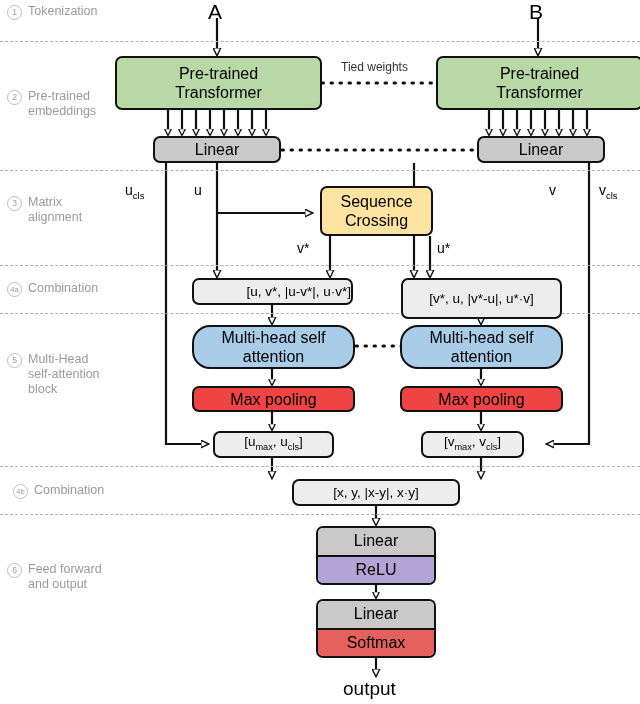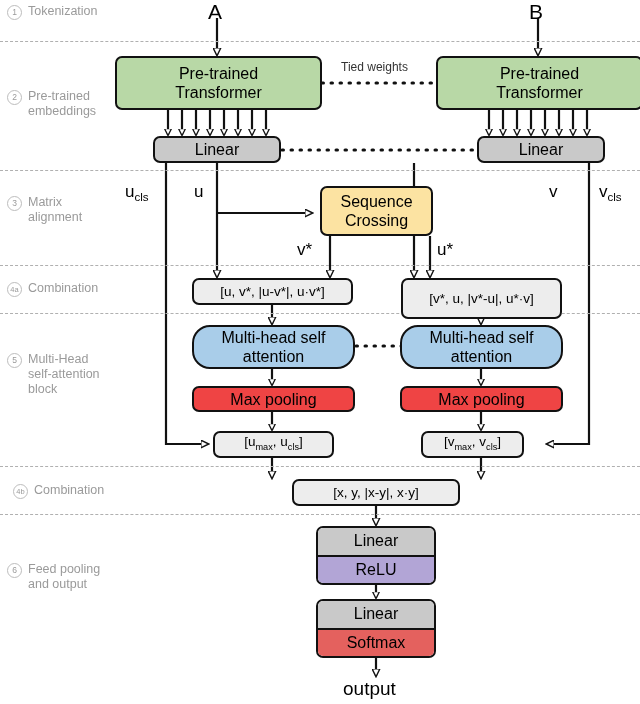--- a/index.html
+++ b/index.html
@@ -61,21 +61,21 @@
   }
   .stack > div + div{border-top:2.2px solid #111;}
 
   
   .txt{
     position:absolute;color:#000;
     font-family:"Liberation Sans",sans-serif;
     white-space:nowrap;
   }
   .txt.big{font-size:21px;}
-  .txt.var{font-size:17px;}
+  .txt.var{font-size:14px;}
   .txt.note{font-size:12px;color:#333;}
   .txt.out{font-size:19px;}
   sub{font-size:.68em;}
 
   
   #wires{position:absolute;left:0;top:0;width:640px;height:704px;pointer-events:none;}
 </style>
 </head>
 <body>
 
@@ -191,21 +191,21 @@
 block</span>
   </div>
 
   <div class="band-label" style="left:13px;top:483px;">
     <span class="band-num sub">4b</span>
     <span>Combination</span>
   </div>
 
   <div class="band-label" style="left:7px;top:562px;">
     <span class="band-num">6</span>
-    <span>Feed pooling
+    <span>Feed forward
 and output</span>
   </div>
 
   <div class="txt big" style="left:208px;top:0px;">A</div>
   <div class="txt big" style="left:529px;top:0px;">B</div>
 
   <div class="txt note" style="left:341px;top:60px;">Tied weights</div>
 
   <div class="box green" style="left:115px;top:56px;width:207px;height:54px;">
     <span style="white-space:pre-line;">Pre-trained
@@ -232,21 +232,21 @@
   <div class="txt var" style="left:549px;top:182px;">v</div>
   <div class="txt var" style="left:599px;top:182px;">
     <span>v</span><sub>cls</sub>
   </div>
 
   <div class="box yellow" style="left:320px;top:186px;width:113px;height:50px;">
     <span style="white-space:pre-line;">Sequence
 Crossing</span>
   </div>
 
-  <div class="box lgrey small" style="left:192px;top:278px;width:161px;height:27px;">
+  <div class="box lgrey small" style="left:192px;top:278px;width:161px;height:27px;justify-content:flex-end;">
     <span>[u, v*, |u-v*|, u·v*]</span>
   </div>
   <div class="box lgrey small" style="left:401px;top:278px;width:161px;height:41px;">
     <span>[v*, u, |v*-u|, u*·v]</span>
   </div>
 
   <div class="box blue" style="left:192px;top:325px;width:163px;height:44px;">
     <span style="white-space:pre-line;">Multi-head self
 attention</span>
   </div>

